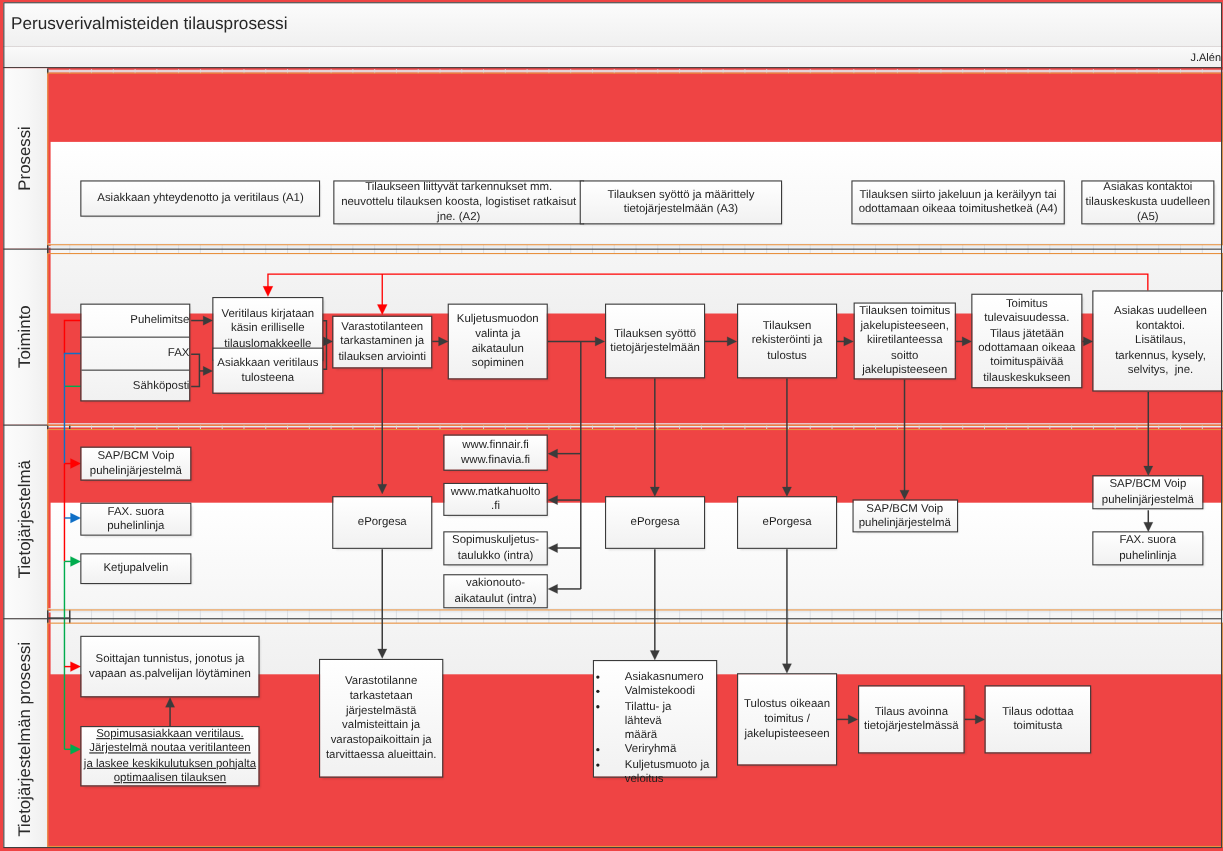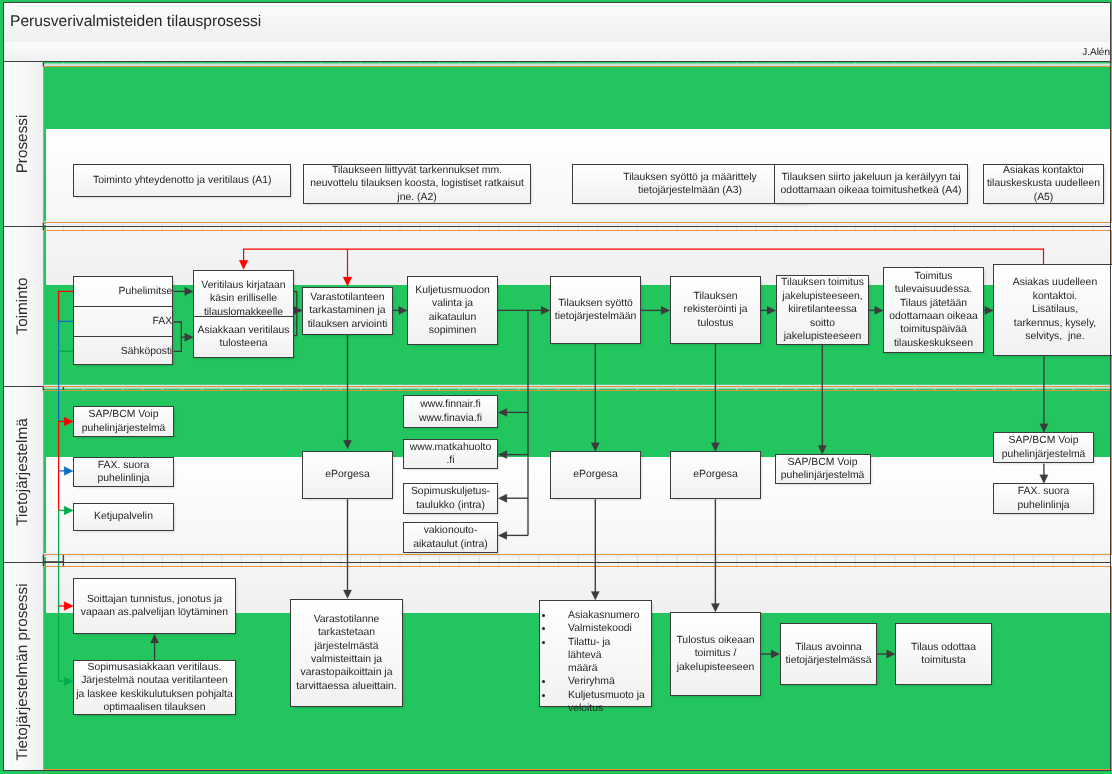--- a/index.html
+++ b/index.html
@@ -1,18 +1,18 @@
 <!DOCTYPE html>
 <html><head>
 <meta charset="utf-8">
 <title>Perusverivalmisteiden tilausprosessi</title>
 <style>
   html,body{margin:0;padding:0;background:#ffffff;}
   body{font-family:"Liberation Sans", sans-serif;-webkit-font-smoothing:antialiased;text-rendering:geometricPrecision;}
-  #page{position:relative;width:1112px;height:774px;overflow:hidden;background:#22c55e;}
+  #page{position:relative;width:1112px;height:774px;overflow:hidden;background:#ef4444;}
 
   
   .frame{position:absolute;left:3px;top:2px;width:1108px;height:769px;
          border:1.6px solid #3f3f3f;box-sizing:border-box;z-index:20;pointer-events:none;}
   .title-bar{position:absolute;left:3px;top:2px;width:1108px;height:41px;
              border-bottom:1.6px solid #3f3f3f;box-sizing:border-box;
              background:linear-gradient(to bottom,#fcfcfc 0%,#f0f0f0 100%);}
   .title-text{position:absolute;left:10px;top:13px;font-size:15.6px;color:#262626;}
   .sub-bar{position:absolute;left:3px;top:42px;width:1108px;height:20px;
            border-bottom:1.6px solid #3f3f3f;box-sizing:border-box;
@@ -403,26 +403,26 @@
       <path d="M715.4 612.1 L711.2 603.4 L719.6 603.4 Z" fill="#3b3b3b" stroke="#3b3b3b" stroke-width="0.2" stroke-linejoin="miter"></path>
       <polyline points="154.6,659.9 154.6,641.5" stroke="#3b3b3b" stroke-width="1.35" fill="none"></polyline>
       <path d="M154.6 634.2 L158.8 642.9 L150.4 642.9 Z" fill="#3b3b3b" stroke="#3b3b3b" stroke-width="0.2" stroke-linejoin="miter"></path>
       <polyline points="761.0,654.0 773.0,654.0" stroke="#3b3b3b" stroke-width="1.35" fill="none"></polyline>
       <path d="M779.8 654.0 L771.1 658.2 L771.1 649.8 Z" fill="#3b3b3b" stroke="#3b3b3b" stroke-width="0.2" stroke-linejoin="miter"></path>
       <polyline points="877.0,654.0 888.5,654.0" stroke="#3b3b3b" stroke-width="1.35" fill="none"></polyline>
       <path d="M895.3 654.0 L886.6 658.2 L886.6 649.8 Z" fill="#3b3b3b" stroke="#3b3b3b" stroke-width="0.2" stroke-linejoin="miter"></path>
     </svg>
 
   <div class="box" style="left:73.3px;top:164px;width:218px;height:32.6px;">
-      <span>Toiminto yhteydenotto ja veritilaus (A1)</span>
+      <span>Asiakkaan yhteydenotto ja veritilaus (A1)</span>
     </div>
   <div class="box" style="left:303px;top:164px;width:228px;height:40px;">
       <span>Tilaukseen liittyvät tarkennukset mm.<br>neuvottelu tilauksen koosta, logistiset ratkaisut<br>jne. (A2)</span>
     </div>
-  <div class="box" style="left:572px;top:164px;width:236px;height:40px;">
+  <div class="box" style="left:527px;top:164px;width:184px;height:40px;">
       <span>Tilauksen syöttö ja määrittely<br>tietojärjestelmään (A3)</span>
     </div>
   <div class="box" style="left:774px;top:164px;width:194px;height:40px;">
       <span>Tilauksen siirto jakeluun ja keräilyyn tai<br>odottamaan oikeaa toimitushetkeä (A4)</span>
     </div>
   <div class="box" style="left:983px;top:164px;width:121px;height:40px;">
       <span>Asiakas kontaktoi<br>tilauskeskusta uudelleen<br>(A5)</span>
     </div>
 
   <div class="box stack" style="left:73.2px;top:275.9px;width:100px;height:89.4px;">
@@ -500,21 +500,21 @@
   <div class="box" style="left:993px;top:432px;width:101px;height:31px;">
       <span>SAP/BCM Voip<br>puhelinjärjestelmä</span>
     </div>
   <div class="box" style="left:993px;top:483px;width:101px;height:31px;">
       <span>FAX. suora<br>puhelinlinja</span>
     </div>
 
   <div class="box" style="left:73px;top:578px;width:163px;height:56px;">
       <span>Soittajan tunnistus, jonotus ja<br>vapaan as.palvelijan löytäminen</span>
     </div>
-  <div class="box" style="left:73px;top:660px;width:163px;height:55px;">
+  <div class="box" style="left:73px;top:660px;width:163px;height:55px;text-decoration:underline;">
       <span>Sopimusasiakkaan veritilaus.<br>Järjestelmä noutaa veritilanteen<br>ja laskee keskikulutuksen pohjalta<br>optimaalisen tilauksen</span>
     </div>
   <div class="box" style="left:290px;top:599px;width:113px;height:108px;">
       <span>Varastotilanne<br>tarkastetaan<br>järjestelmästä<br>valmisteittain ja<br>varastopaikoittain ja<br>tarvittaessa alueittain.</span>
     </div>
   <div class="box bullets" style="left:539px;top:600px;width:113px;height:107px;">
     <ul>
       <li>Asiakasnumero</li>
       <li>Valmistekoodi</li>
       <li>Tilattu- ja lähtevä<br>määrä</li>

